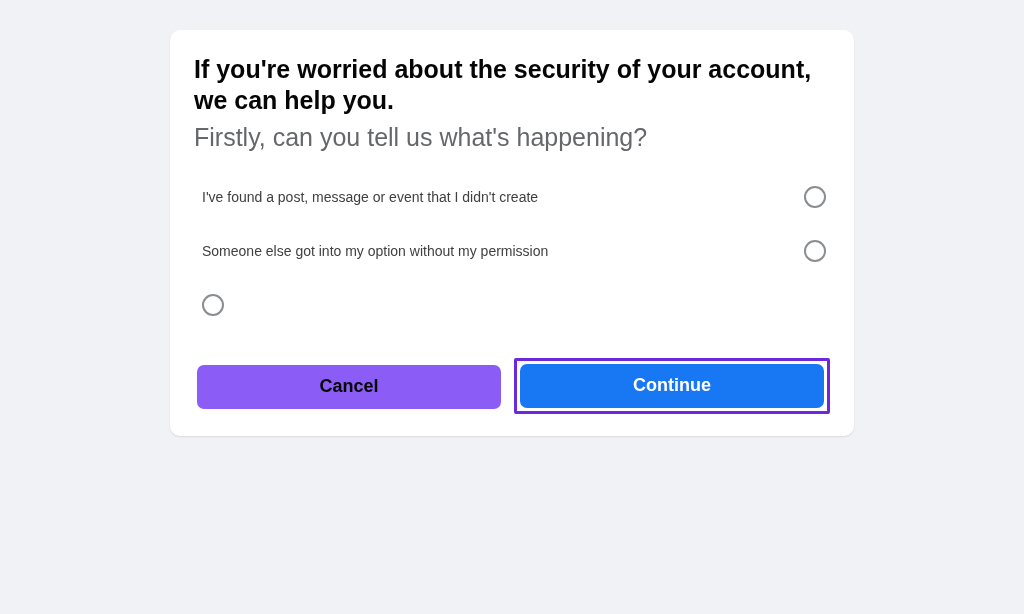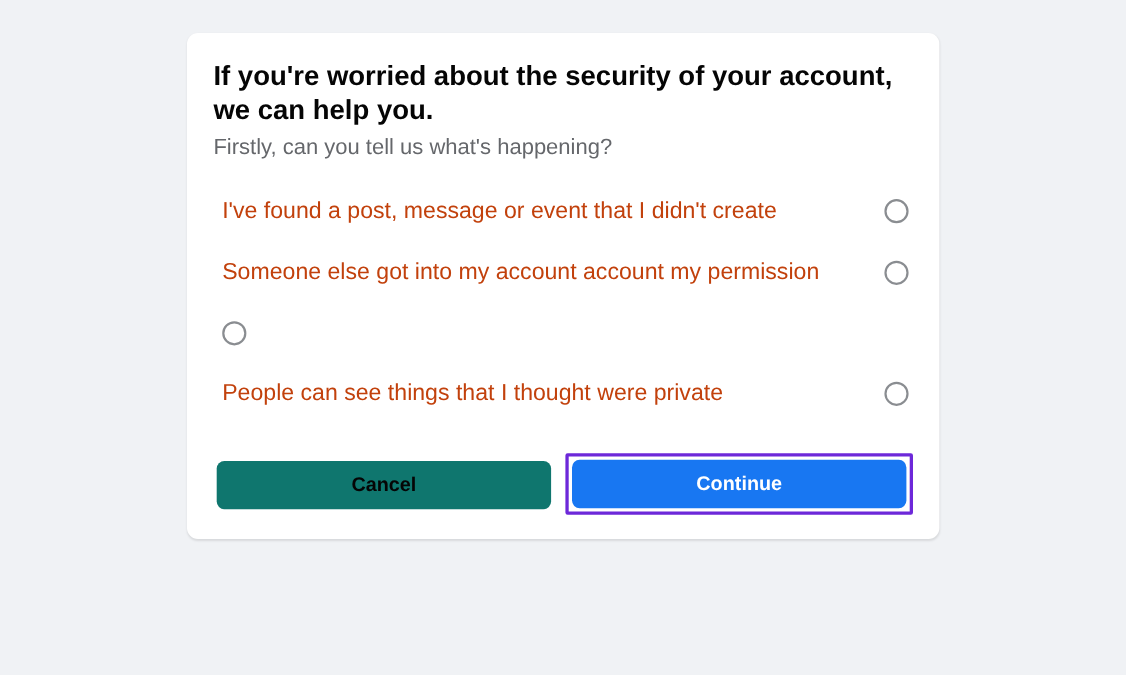--- a/index.html
+++ b/index.html
@@ -25,39 +25,39 @@
       padding: 24px 24px 22px 24px;
     }
     .title {
       font-size: 25px;
       font-weight: 700;
       color: #050505;
       line-height: 1.25;
       margin-bottom: 6px;
     }
     .subtitle {
-      font-size: 20px;
+      font-size: 25px;
       font-weight: 400;
       color: #65676b;
       margin-bottom: 18px;
     }
     .options {
       margin-bottom: 26px;
     }
     .option-row {
       display: flex;
       align-items: center;
       justify-content: space-between;
       padding: 16px 4px 16px 8px;
       cursor: pointer;
     }
     .option-label {
-      font-size: 21px;
+      font-size: 14px;
       font-weight: 400;
-      color: #c2410c;
+      color: #404040;
     }
     .radio-outer {
       width: 22px;
       height: 22px;
       border: 2px solid #8a8d91;
       border-radius: 50%;
       flex-shrink: 0;
     }
     .buttons {
       display: flex;
@@ -69,21 +69,21 @@
       border: none;
       border-radius: 7px;
       font-size: 18px;
       font-weight: 600;
       cursor: pointer;
       display: flex;
       align-items: center;
       justify-content: center;
     }
     .btn-cancel {
-      background: #0f766e;
+      background: #8b5cf6;
       color: #050505;
     }
     .btn-continue {
       background: #1877f2;
       color: #ffffff;
     }
     .continue-wrap {
       flex: 1;
       border: 3px solid #6d28d9;
       border-radius: 2px;
@@ -108,28 +108,24 @@
 <div class="dialog">
   <h1 class="title">If you're worried about the security of your account, we can help you.</h1>
   <p class="subtitle">Firstly, can you tell us what's happening?</p>
 
   <div class="options">
     <div class="option-row">
       <span class="option-label">I've found a post, message or event that I didn't create</span>
       <span class="radio-outer"></span>
     </div>
     <div class="option-row">
-      <span class="option-label">Someone else got into my account account my permission</span>
+      <span class="option-label">Someone else got into my option without my permission</span>
       <span class="radio-outer"></span>
     </div>
     <div class="option-row">
-      <span class="radio-outer"></span>
-    </div>
-    <div class="option-row">
-      <span class="option-label">People can see things that I thought were private</span>
       <span class="radio-outer"></span>
     </div>
   </div>
 
   <div class="buttons">
     <div class="cancel-wrap">
       <button class="btn btn-cancel">Cancel</button>
     </div>
     <div class="continue-wrap">
       <button class="btn btn-continue">Continue</button>

